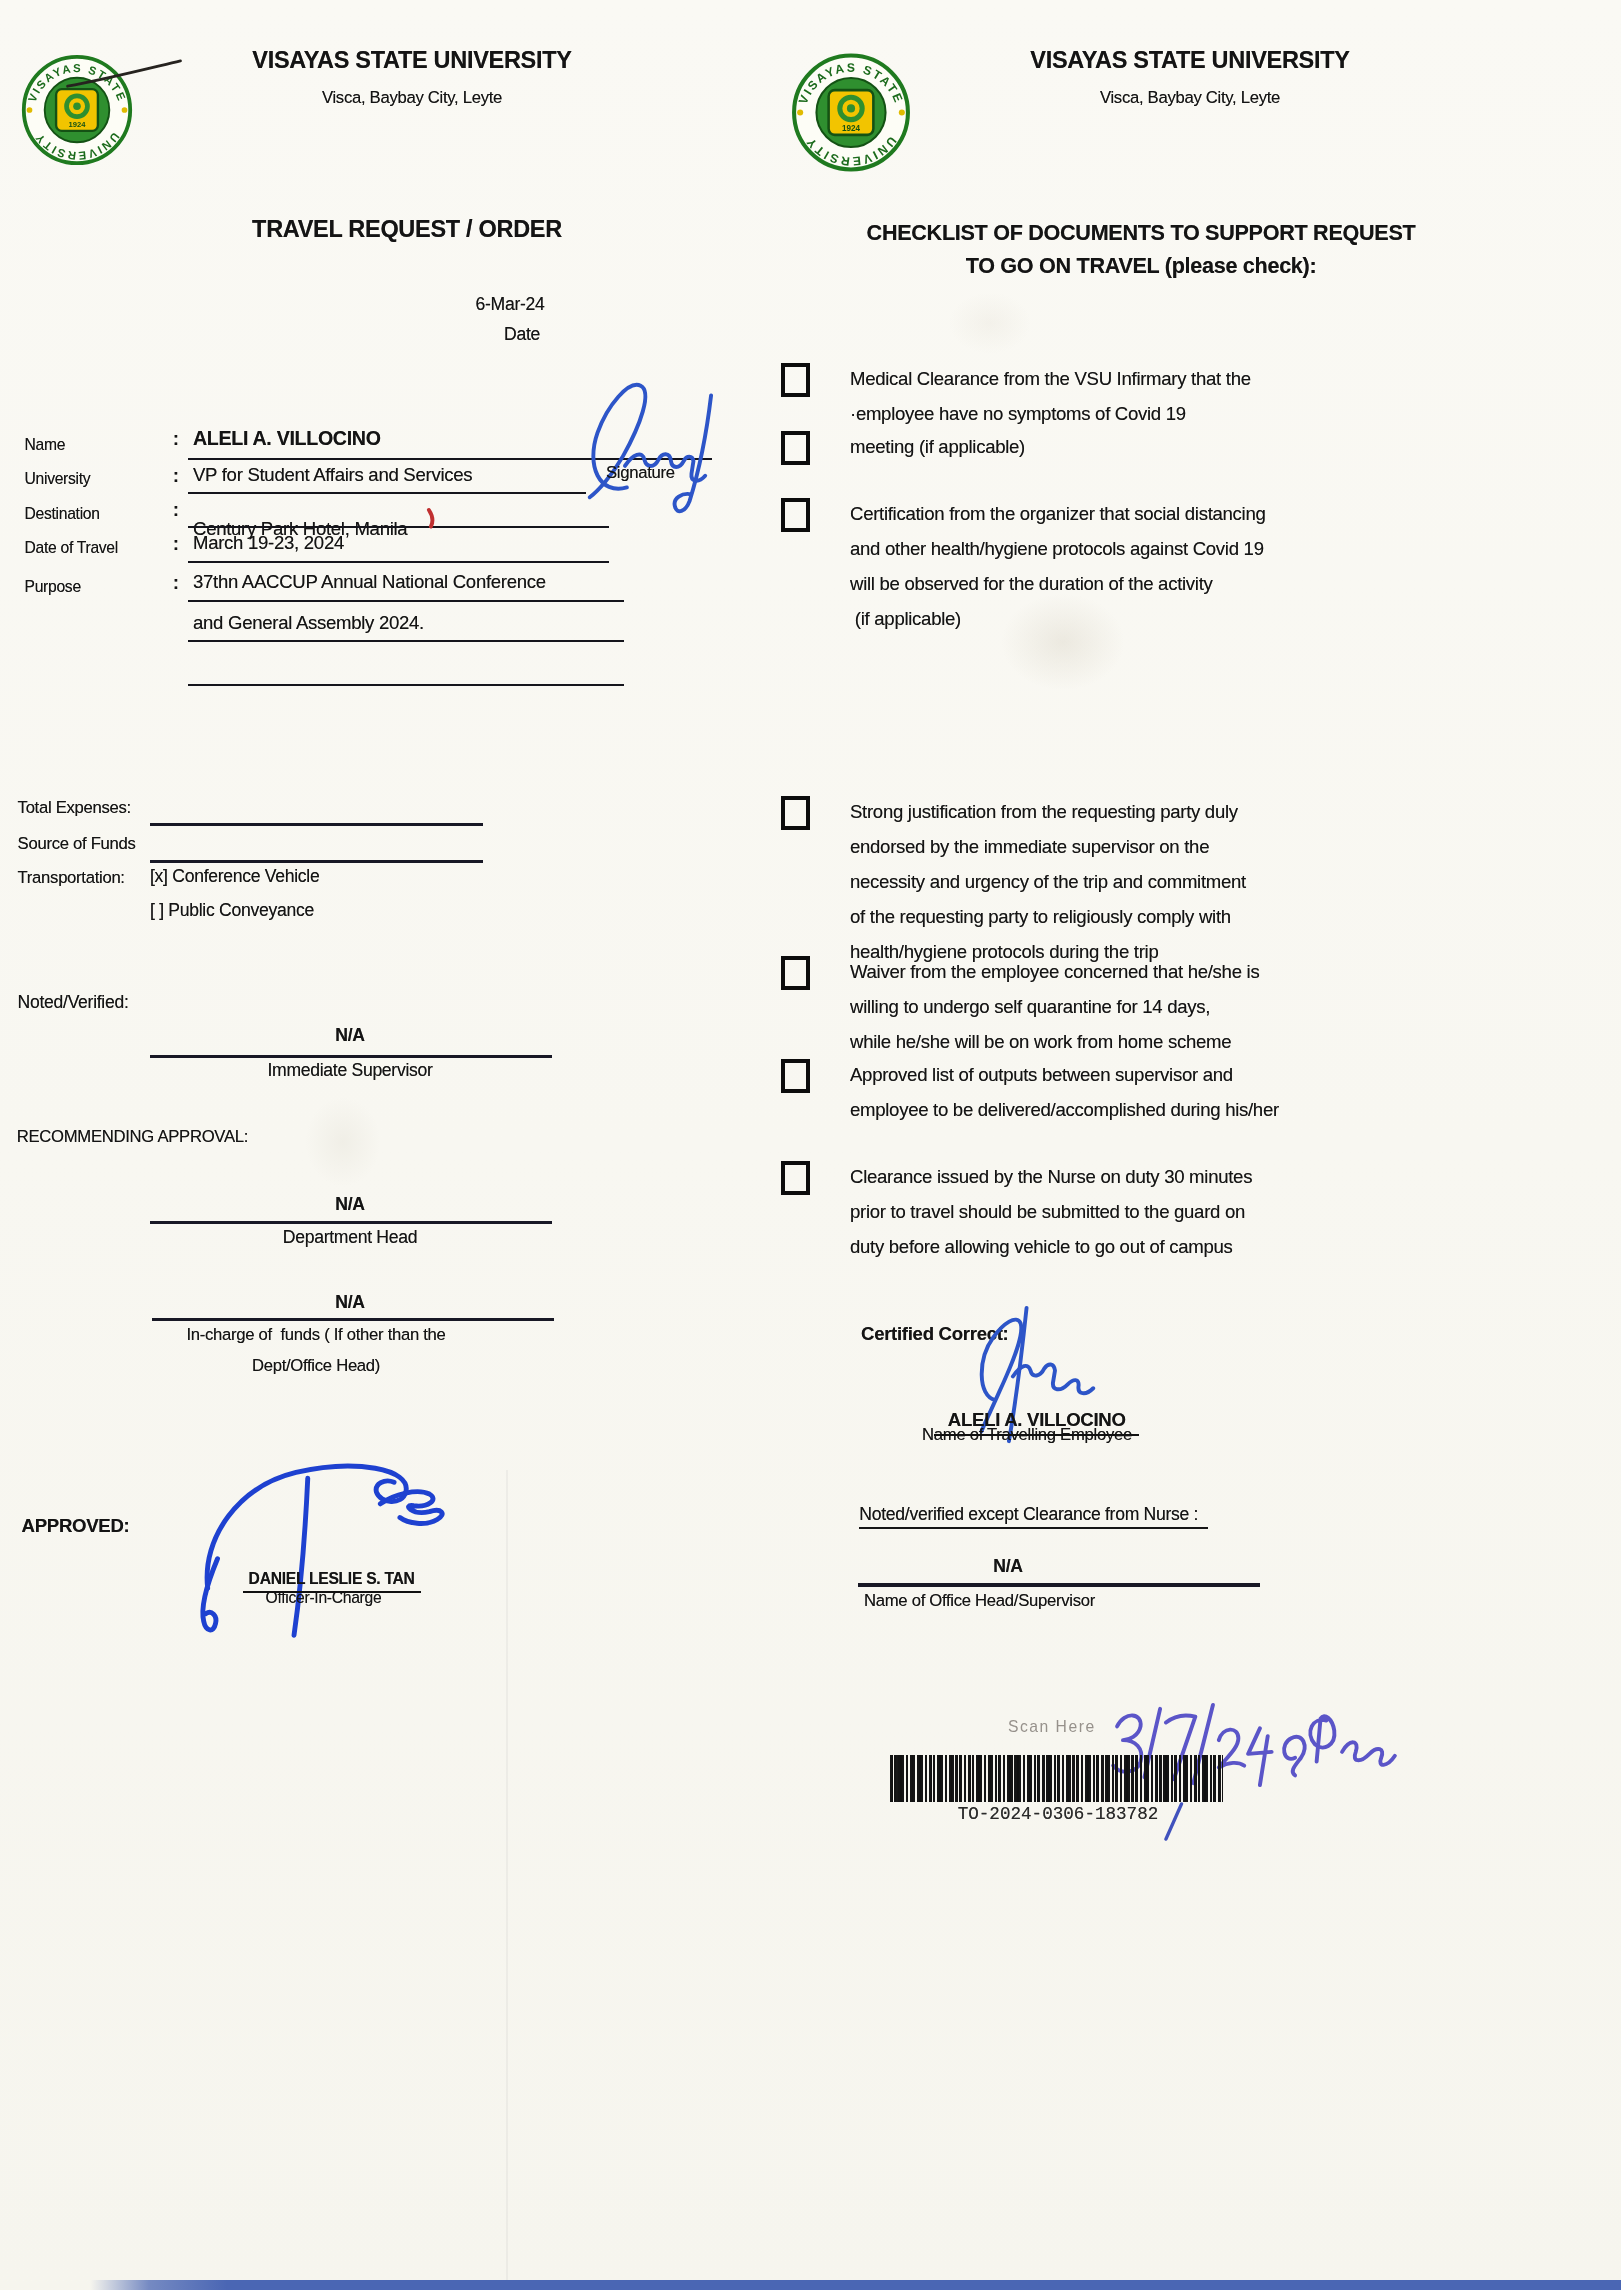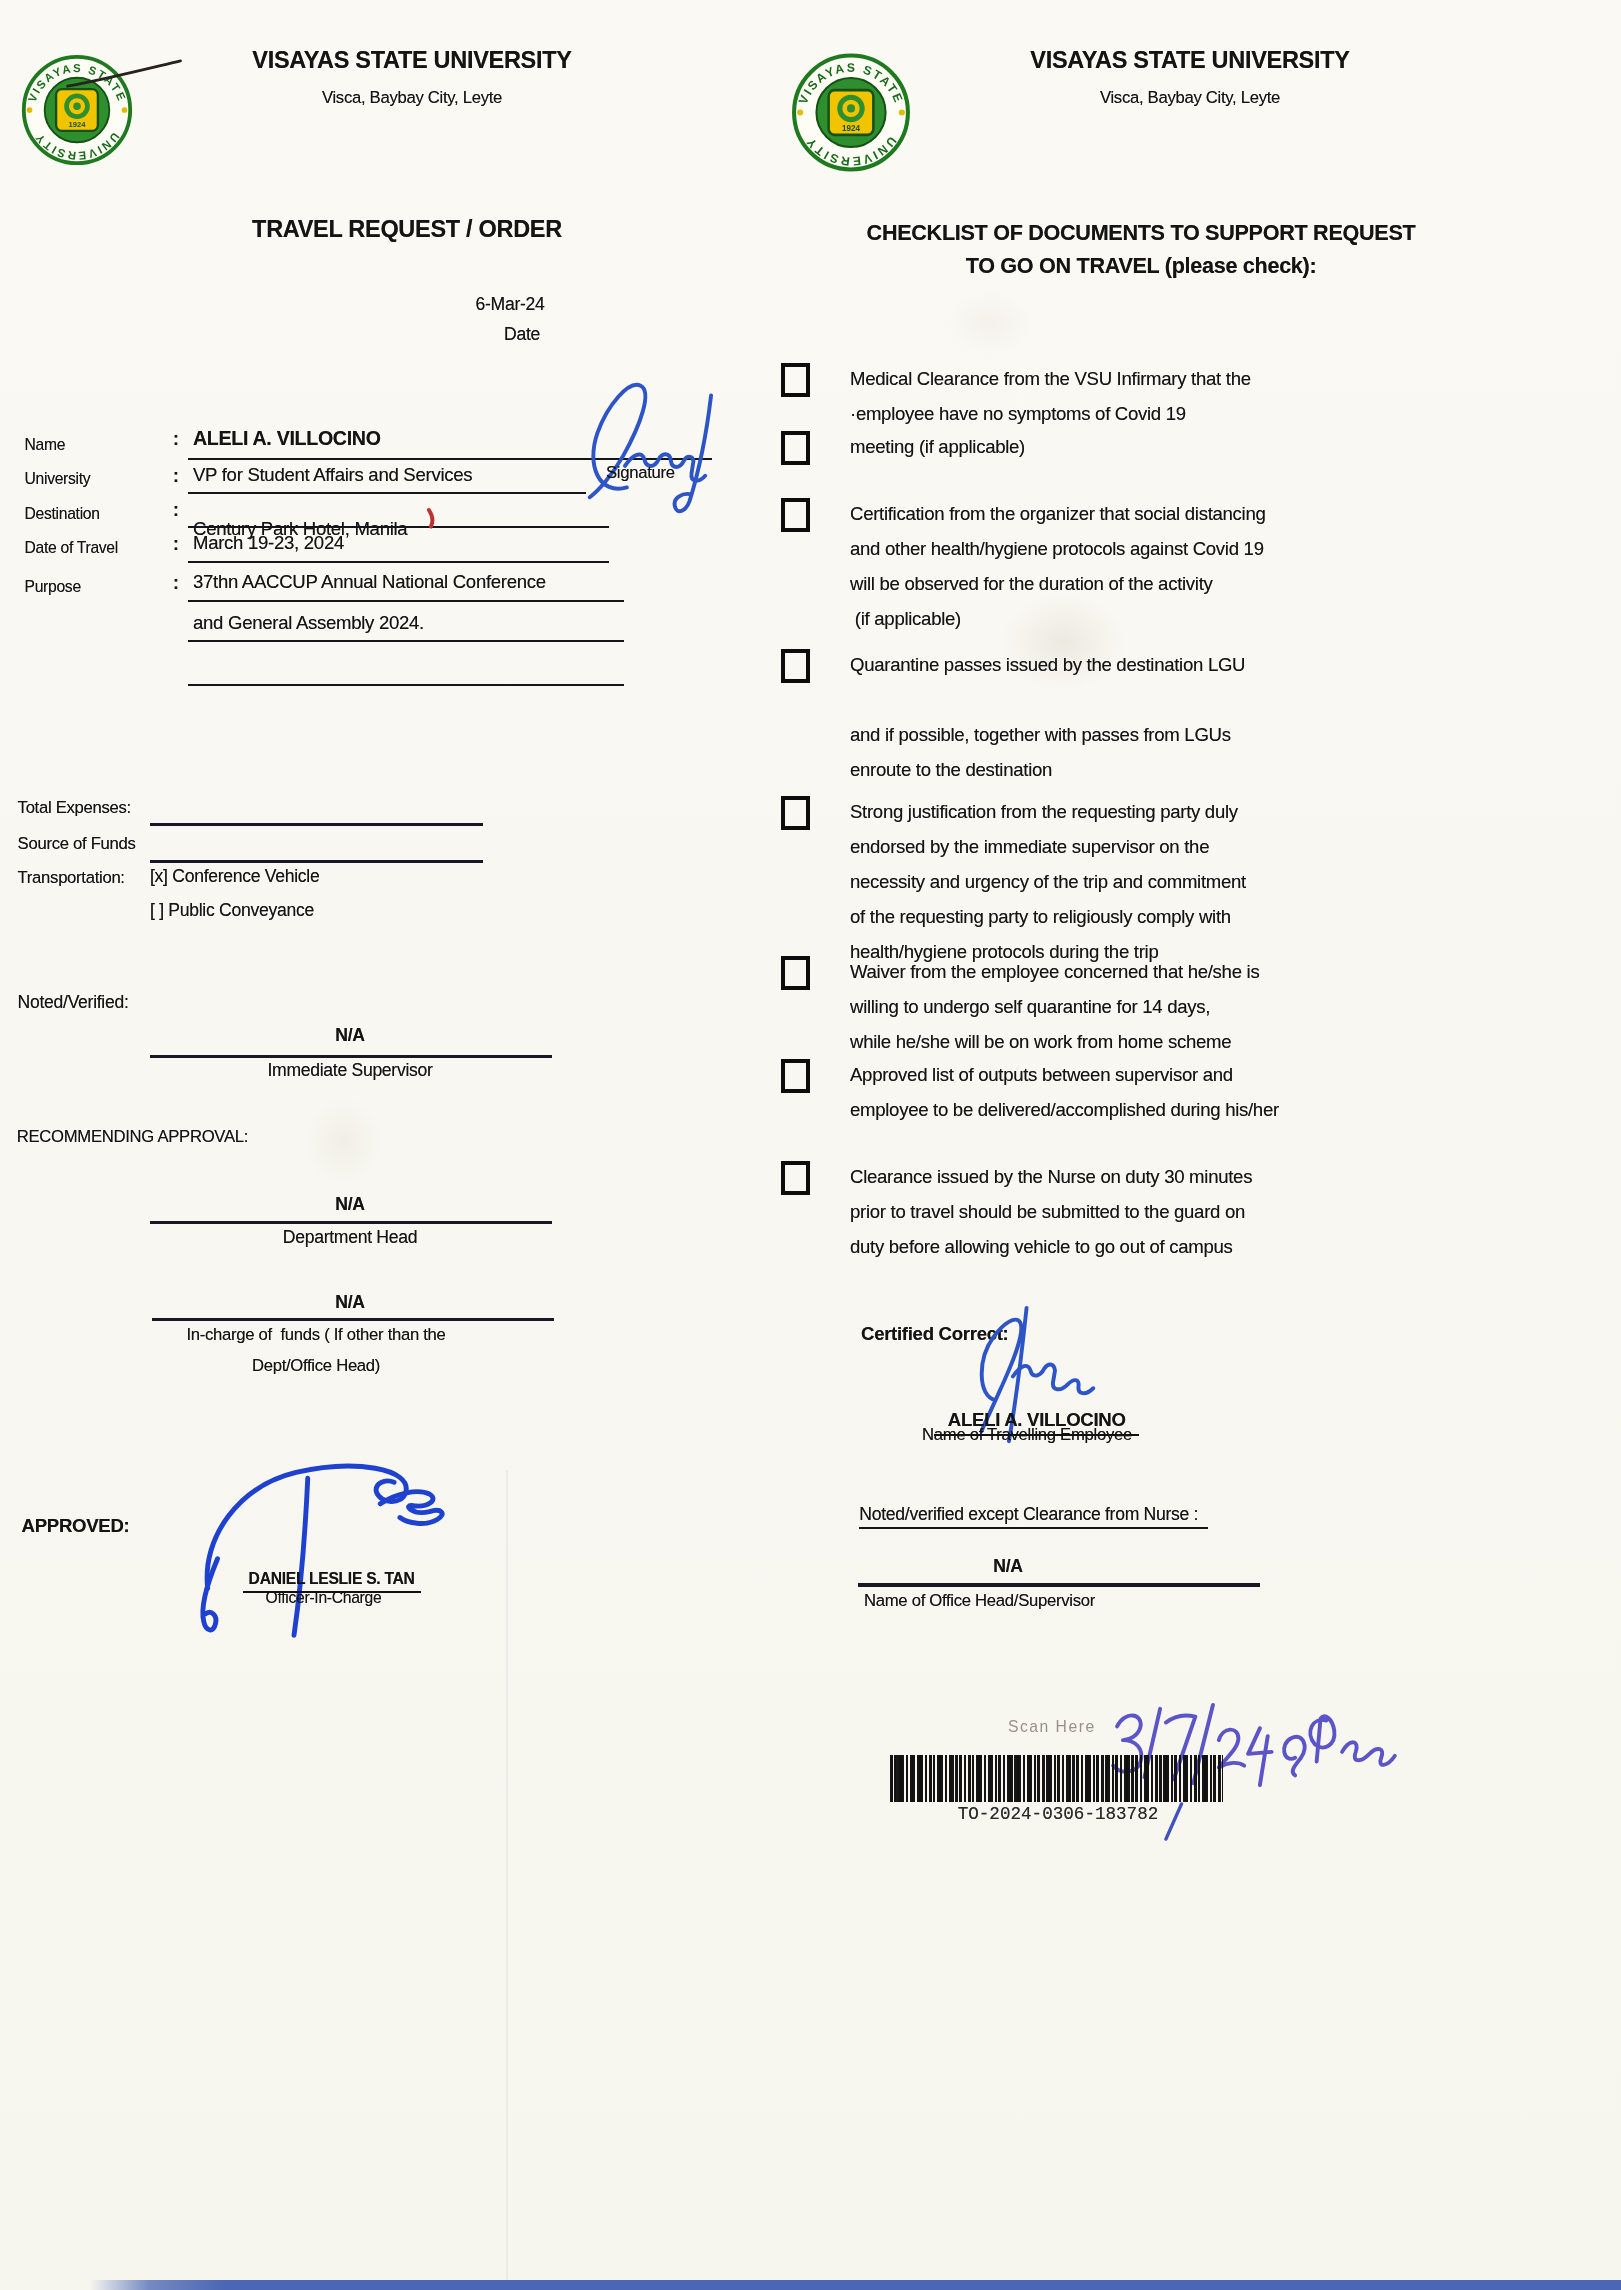--- a/index.html
+++ b/index.html
@@ -199,29 +199,20 @@
   <div class="ck" style="top:496px;">
     <span class="ckbox"></span>
     <div class="cklines">
       <div class="ck-line">Certification from the organizer that social distancing</div>
       <div class="ck-line">and other health/hygiene protocols against Covid 19</div>
       <div class="ck-line">will be observed for the duration of the activity</div>
       <div class="ck-line"> (if applicable)</div>
     </div>
   </div>
 
-  <div class="ck" style="top:647px;">
-    <span class="ckbox"></span>
-    <div class="cklines">
-      <div class="ck-line">Quarantine passes issued by the destination LGU</div>
-      <div class="ck-line"></div>
-      <div class="ck-line">and if possible, together with passes from LGUs</div>
-      <div class="ck-line">enroute to the destination</div>
-    </div>
-  </div>
 
   <div class="ck" style="top:794px;">
     <span class="ckbox"></span>
     <div class="cklines">
       <div class="ck-line">Strong justification from the requesting party duly</div>
       <div class="ck-line">endorsed by the immediate supervisor on the</div>
       <div class="ck-line">necessity and urgency of the trip and commitment</div>
       <div class="ck-line">of the requesting party to religiously comply with</div>
       <div class="ck-line">health/hygiene protocols during the trip</div>
     </div>

